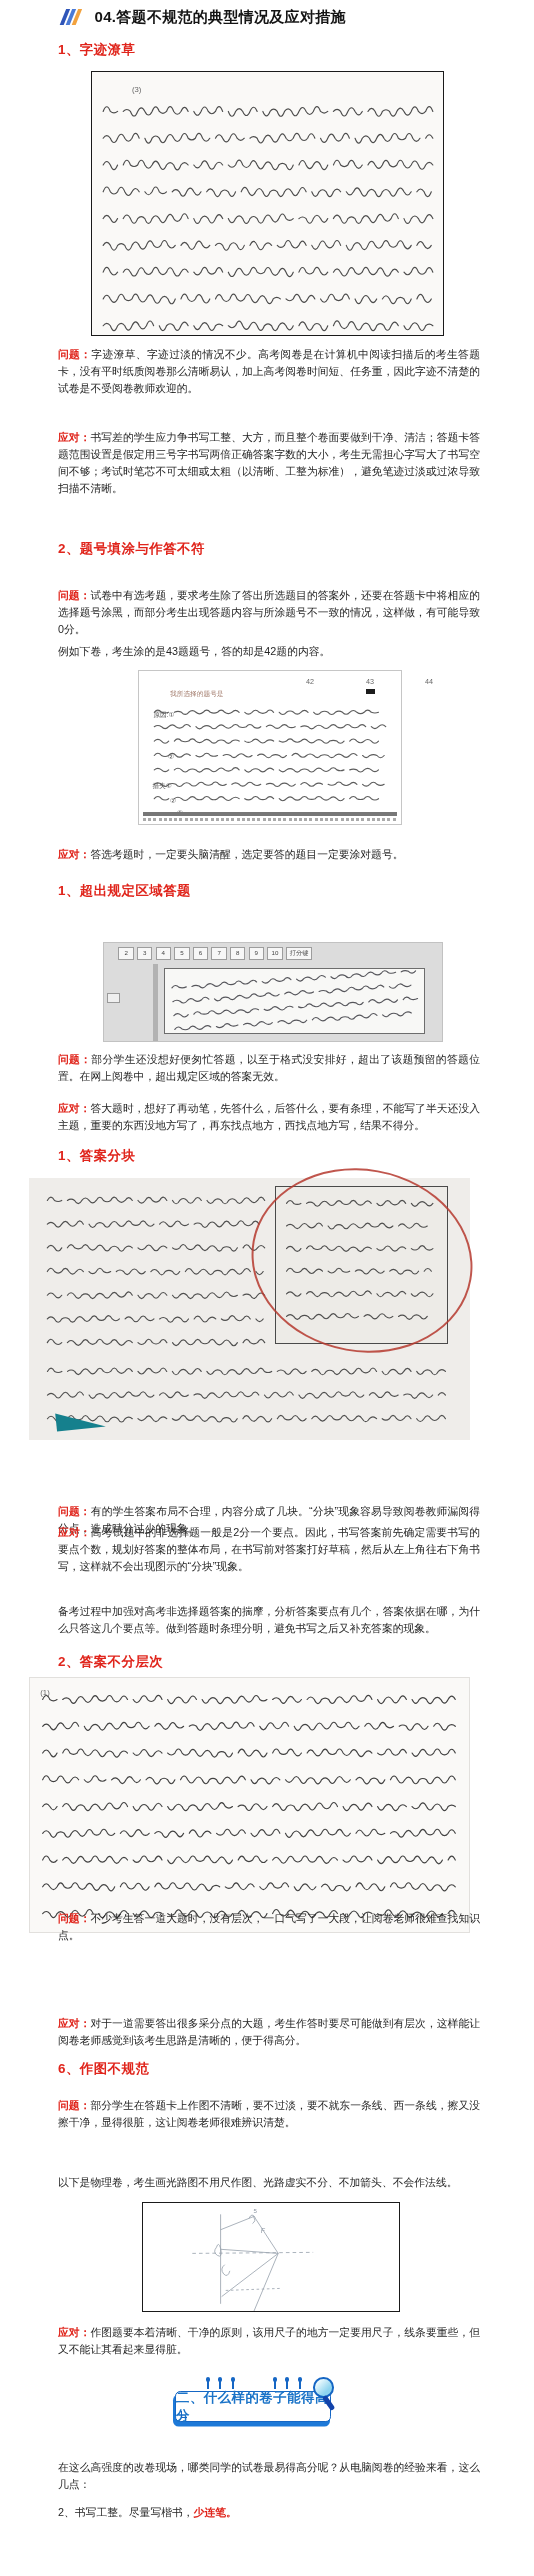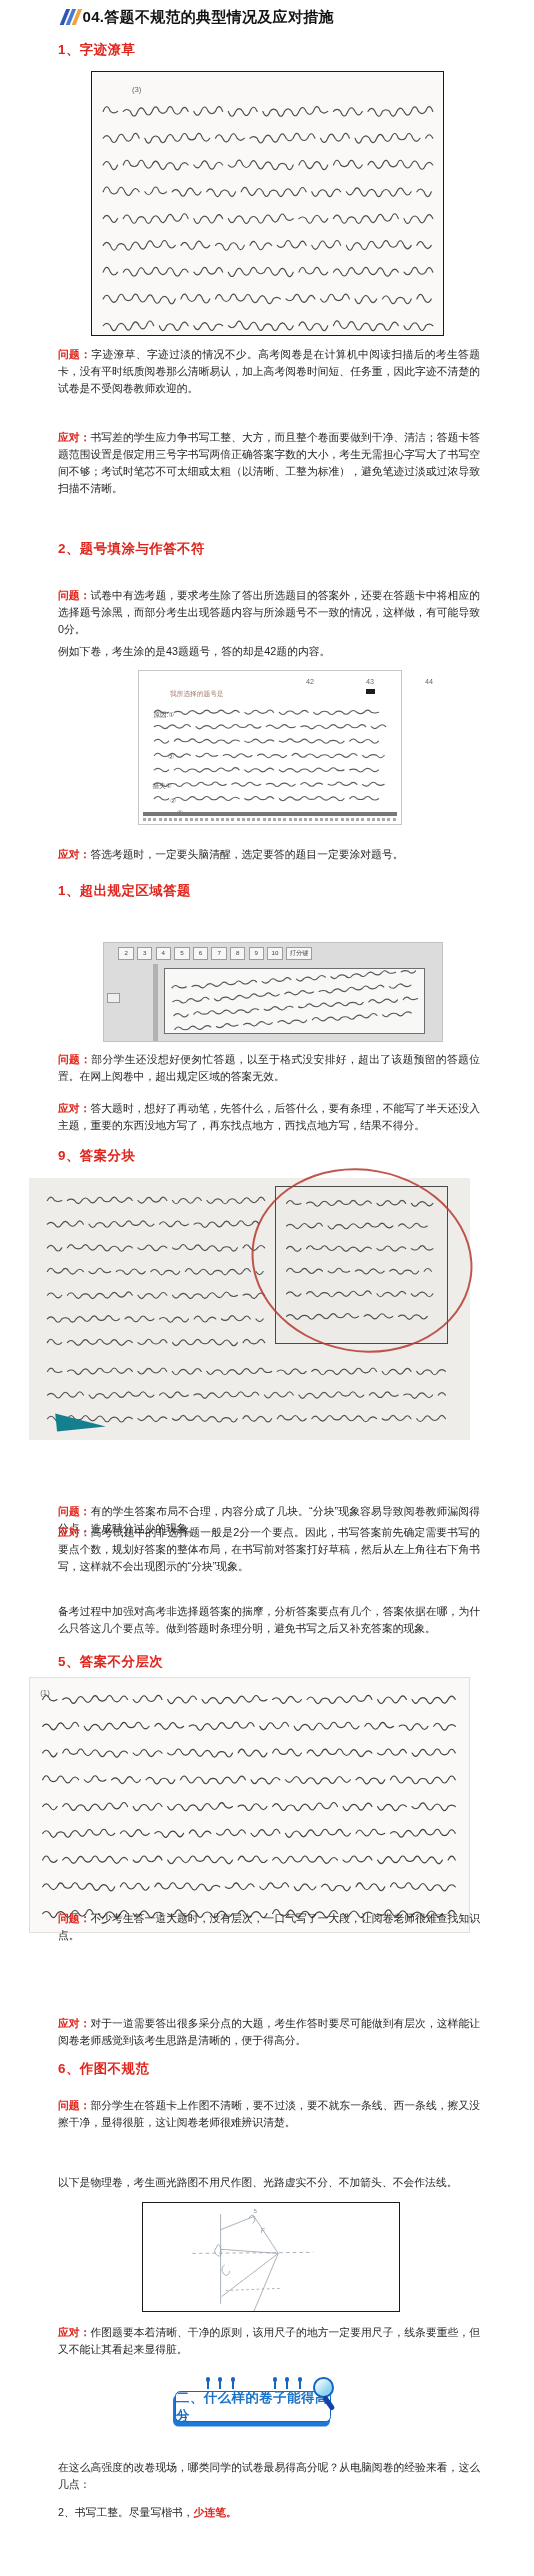--- a/index.html
+++ b/index.html
@@ -6,21 +6,21 @@
   html,body{background:#ffffff;}
   body{width:535px;height:4080px;position:relative;margin:0 auto;
        font-family:"Liberation Sans","DejaVu Sans",sans-serif;color:#222;}
   .abs{position:absolute;}
   
   #hdr{top:8.2px;left:63px;display:flex;align-items:center;}
   .sl{display:inline-block;width:3.6px;height:15.5px;transform:skewX(-22deg);margin-right:2.6px;}
   .sl.b1{background:#2f55b8;}
   .sl.b2{background:#4a7ad6;}
   .sl.o{background:#f2a23e;}
-  #hdr h1{font-size:15px;font-weight:700;color:#141414;margin-left:1px;letter-spacing:0.3px;}
+  #hdr h1{font-size:15px;font-weight:700;color:#141414;margin-left:13px;letter-spacing:0.3px;}
   
   .rhead{left:58px;font-size:13.4px;font-weight:700;color:#e0251c;letter-spacing:0.5px;}
   
   .body-p{left:58px;width:422px;font-size:10.8px;line-height:17px;color:#262626;text-align:justify;}
   .rlab{color:#e0251c;font-weight:700;}
   .seg-red{color:#e0251c;font-weight:700;}
   
   .scan{background:#faf9f7;overflow:hidden;}
   .bordered{border:1px solid #1a1a1a;}
   .tag{position:absolute;font-size:7.7px;color:#666;}
@@ -153,21 +153,21 @@
           <path d="M 10 45 q 7 -4.6 14 0 q 7 7.7 14 0 q 7 -7.2 14 0 q 7 5.3 14 0 q 7 -8.6 14 0 m 11 0 q 7 8.7 14 0 q 7 -3.9 14 0 q 7 8.1 14 0 q 7 -6.7 14 0 q 7 6.0 14 0 q 7 -8.4 14 0 q 7 3.0 14 0 q 7 -8.6 14 0 q 7 5.5 14 0 m 11 0 q 7 -6.1 14 0 q 7 6.6 14 0 q 7 -8.1 14 0 q 7 3.7 14 0 m 11 0 q 7 -2.9 14 0 q 7 8.5 14 0 q 7 -5.5 14 0 q 7 7.1 14 0 q 7 -7.8 14 0 q 7 4.4 14 0 q 7 -8.7 14 0 q 7 4.1 14 0 q 7 -8.0 14 0 m 11 0 q 7 7.5 14 0 q 7 -7.4 14 0 q 7 5.1 14 0" fill="none" stroke="#44444a" stroke-width="2.2" stroke-linecap="round" opacity="0.9"></path>
           <path d="M 10 72 q 7 -6.4 14 0 q 7 8.2 14 0 m 11 0 q 7 -8.5 14 0 q 7 2.7 14 0 q 7 -8.5 14 0 q 7 5.7 14 0 q 7 -6.9 14 0 q 7 7.9 14 0 q 7 -4.2 14 0 q 7 8.7 14 0 q 7 -4.3 14 0 m 11 0 q 7 5.1 14 0 q 7 -7.4 14 0 q 7 7.5 14 0 q 7 -4.9 14 0 m 11 0 q 7 4.1 14 0 q 7 -8.7 14 0 q 7 4.4 14 0 q 7 -7.8 14 0 q 7 7.1 14 0 q 7 -5.5 14 0 q 7 8.5 14 0 q 7 -2.9 14 0 q 7 8.4 14 0 m 11 0 q 7 -8.2 14 0 q 7 6.5 14 0 q 7 -6.2 14 0 q 7 8.3 14 0 m 11 0 q 7 -8.6 14 0 q 7 3.0 14 0" fill="none" stroke="#44444a" stroke-width="2.2" stroke-linecap="round" opacity="0.9"></path>
           <path d="M 10 99 q 7 -8.7 14 0 q 7 3.9 14 0 q 7 -8.1 14 0 q 7 6.7 14 0 q 7 -6.0 14 0 m 11 0 q 7 5.3 14 0 q 7 -8.6 14 0 q 7 3.1 14 0 m 11 0 q 7 -3.9 14 0 q 7 8.1 14 0 q 7 -6.7 14 0 q 7 6.0 14 0 m 11 0 q 7 -5.3 14 0 q 7 8.6 14 0 q 7 -3.2 14 0 q 7 8.3 14 0 m 11 0 q 7 -8.0 14 0 q 7 6.8 14 0 q 7 -5.9 14 0 q 7 8.4 14 0 q 7 -2.9 14 0 q 7 8.5 14 0 q 7 -5.5 14 0 q 7 7.1 14 0 q 7 -7.8 14 0 m 11 0 q 7 8.2 14 0 q 7 -3.6 14 0 q 7 8.7 14 0 q 7 -4.9 14 0 m 11 0" fill="none" stroke="#44444a" stroke-width="2.2" stroke-linecap="round" opacity="0.9"></path>
         </svg></div>
   </div>
 </div>
 
 <p class="abs body-p" style="top:1051px;"><b class="rlab">问题：</b><span>部分学生还没想好便匆忙答题，以至于格式没安排好，超出了该题预留的答题位置。在网上阅卷中，超出规定区域的答案无效。</span></p>
 <p class="abs body-p" style="top:1100px;"><b class="rlab">应对：</b><span>答大题时，想好了再动笔，先答什么，后答什么，要有条理，不能写了半天还没入主题，重要的东西没地方写了，再东找点地方，西找点地方写，结果不得分。</span></p>
 
-<h2 class="abs rhead" style="top:1147px;">9、答案分块</h2>
+<h2 class="abs rhead" style="top:1147px;">1、答案分块</h2>
 
 <div class="abs" id="img4" style="top:1178px;left:29px;width:441px;height:262px;">
   <div class="squiggles" style="left:13.4px;top:7.2px;width:227px;height:170px;"><svg width="227" height="170" viewBox="0 0 440 330">
         <path d="M 10 30 q 7 -12.7 14 0 q 7 4.1 14 0 m 11 0 q 7 -5.3 14 0 q 7 12.3 14 0 q 7 -9.6 14 0 q 7 9.5 14 0 q 7 -12.4 14 0 q 7 5.1 14 0 q 7 -13.0 14 0 q 7 7.6 14 0 q 7 -11.1 14 0 m 11 0 q 7 10.3 14 0 q 7 -11.9 14 0 q 7 6.2 14 0 q 7 -13.0 14 0 m 11 0 q 7 12.9 14 0 q 7 -7.7 14 0 q 7 11.0 14 0 q 7 -11.3 14 0 m 11 0 q 7 12.0 14 0 q 7 -6.1 14 0 q 7 13.0 14 0 q 7 -6.7 14 0 q 7 11.7 14 0 q 7 -10.7 14 0 q 7 8.2 14 0 q 7 -12.8 14 0" fill="none" stroke="#3d3d3d" stroke-width="2.2" stroke-linecap="round" opacity="0.9"></path>
         <path d="M 10 76 q 7 -6.9 14 0 q 7 11.5 14 0 q 7 -10.8 14 0 q 7 8.0 14 0 q 7 -12.9 14 0 m 11 0 q 7 13.0 14 0 q 7 -5.9 14 0 q 7 12.1 14 0 q 7 -10.1 14 0 q 7 9.0 14 0 q 7 -12.6 14 0 q 7 4.5 14 0 q 7 -12.8 14 0 q 7 8.2 14 0 m 11 0 q 7 -9.2 14 0 q 7 9.8 14 0 q 7 -12.2 14 0 q 7 5.6 14 0 m 11 0 q 7 -4.4 14 0 q 7 12.8 14 0 q 7 -8.3 14 0 q 7 10.6 14 0 q 7 -11.7 14 0 q 7 6.6 14 0 q 7 -13.0 14 0 q 7 6.1 14 0 q 7 -12.0 14 0 m 11 0" fill="none" stroke="#3d3d3d" stroke-width="2.2" stroke-linecap="round" opacity="0.9"></path>
         <path d="M 10 122 q 7 -9.5 14 0 q 7 12.4 14 0 m 11 0 q 7 -12.7 14 0 q 7 4.1 14 0 q 7 -12.7 14 0 q 7 8.6 14 0 q 7 -10.4 14 0 q 7 11.9 14 0 q 7 -6.3 14 0 q 7 13.0 14 0 q 7 -6.5 14 0 m 11 0 q 7 7.6 14 0 q 7 -11.1 14 0 q 7 11.3 14 0 q 7 -7.3 14 0 m 11 0 q 7 6.2 14 0 q 7 -13.0 14 0 q 7 6.6 14 0 q 7 -11.7 14 0 q 7 10.6 14 0 q 7 -8.3 14 0 q 7 12.8 14 0 q 7 -4.3 14 0 q 7 12.7 14 0 m 11 0 q 7 -12.2 14 0 q 7 9.8 14 0 q 7 -9.2 14 0" fill="none" stroke="#3d3d3d" stroke-width="2.2" stroke-linecap="round" opacity="0.9"></path>
         <path d="M 10 168 q 7 -13.0 14 0 q 7 5.8 14 0 q 7 -12.1 14 0 q 7 10.0 14 0 q 7 -9.0 14 0 m 11 0 q 7 8.0 14 0 q 7 -12.9 14 0 q 7 4.7 14 0 m 11 0 q 7 -5.9 14 0 q 7 12.1 14 0 q 7 -10.1 14 0 q 7 8.9 14 0 m 11 0 q 7 -7.9 14 0 q 7 12.9 14 0 q 7 -4.8 14 0 q 7 12.5 14 0 m 11 0 q 7 -12.0 14 0 q 7 10.2 14 0 q 7 -8.9 14 0 q 7 12.6 14 0 q 7 -4.4 14 0 q 7 12.8 14 0 q 7 -8.3 14 0 q 7 10.6 14 0 q 7 -11.7 14 0 m 11 0 q 7 12.3 14 0" fill="none" stroke="#3d3d3d" stroke-width="2.2" stroke-linecap="round" opacity="0.9"></path>
         <path d="M 10 214 q 7 -8.5 14 0 q 7 10.4 14 0 m 11 0 q 7 -9.5 14 0 q 7 12.4 14 0 q 7 -5.2 14 0 q 7 13.0 14 0 q 7 -7.5 14 0 q 7 11.2 14 0 q 7 -11.2 14 0 q 7 7.4 14 0 q 7 -13.0 14 0 m 11 0 q 7 13.0 14 0 q 7 -6.5 14 0 q 7 11.8 14 0 q 7 -10.5 14 0 m 11 0 q 7 11.3 14 0 q 7 -7.3 14 0 q 7 13.0 14 0 q 7 -5.4 14 0 q 7 12.3 14 0 q 7 -9.7 14 0 q 7 9.3 14 0 q 7 -12.5 14 0 q 7 4.9 14 0 m 11 0 q 7 -4.4 14 0 q 7 12.7 14 0 q 7 -8.8 14 0" fill="none" stroke="#3d3d3d" stroke-width="2.2" stroke-linecap="round" opacity="0.9"></path>
         <path d="M 10 260 q 7 -8.1 14 0 q 7 12.9 14 0 q 7 -4.6 14 0 q 7 12.6 14 0 q 7 -9.0 14 0 q 7 10.0 14 0 q 7 -12.1 14 0 q 7 5.8 14 0 q 7 -13.0 14 0 q 7 7.0 14 0 m 11 0 q 7 -8.1 14 0 q 7 10.8 14 0 q 7 -11.6 14 0 q 7 6.8 14 0 m 11 0 q 7 -5.7 14 0 q 7 13.0 14 0 q 7 -7.1 14 0 q 7 11.4 14 0 m 11 0 q 7 -10.7 14 0 q 7 11.7 14 0 q 7 -6.7 14 0 m 11 0 q 7 5.6 14 0 q 7 -13.0 14 0 q 7 7.2 14 0 q 7 -11.4 14 0 m 11 0 q 7 10.6 14 0" fill="none" stroke="#3d3d3d" stroke-width="2.2" stroke-linecap="round" opacity="0.9"></path>
         <path d="M 10 306 q 7 -13.0 14 0 q 7 7.4 14 0 m 11 0 q 7 -8.5 14 0 q 7 10.4 14 0 q 7 -11.8 14 0 q 7 6.4 14 0 q 7 -13.0 14 0 q 7 6.4 14 0 q 7 -11.8 14 0 q 7 10.5 14 0 q 7 -8.5 14 0 m 11 0 q 7 7.4 14 0 q 7 -13.0 14 0 q 7 5.3 14 0 q 7 -12.3 14 0 m 11 0 q 7 11.8 14 0 q 7 -10.5 14 0 q 7 8.4 14 0 q 7 -12.8 14 0 q 7 4.3 14 0 q 7 -12.7 14 0 q 7 8.7 14 0 q 7 -10.2 14 0 q 7 12.0 14 0 m 11 0 q 7 -12.5 14 0 q 7 4.9 14 0 q 7 -12.9 14 0" fill="none" stroke="#3d3d3d" stroke-width="2.2" stroke-linecap="round" opacity="0.9"></path>
@@ -188,21 +188,21 @@
         <path d="M 10 74 q 7 -6.9 14 0 q 7 11.5 14 0 q 7 -10.8 14 0 q 7 8.0 14 0 q 7 -12.9 14 0 m 11 0 q 7 13.0 14 0 q 7 -5.9 14 0 q 7 12.1 14 0 q 7 -10.1 14 0 q 7 9.0 14 0 q 7 -12.6 14 0 q 7 4.5 14 0 q 7 -12.8 14 0 q 7 8.2 14 0 m 11 0 q 7 -9.2 14 0 q 7 9.8 14 0 q 7 -12.2 14 0 q 7 5.6 14 0 m 11 0 q 7 -4.4 14 0 q 7 12.8 14 0 q 7 -8.3 14 0 q 7 10.6 14 0 q 7 -11.7 14 0 q 7 6.6 14 0 q 7 -13.0 14 0 q 7 6.1 14 0 q 7 -12.0 14 0 m 11 0 q 7 11.3 14 0 q 7 -11.1 14 0 q 7 7.7 14 0 q 7 -12.9 14 0 m 11 0 q 7 13.0 14 0 q 7 -6.2 14 0 q 7 11.9 14 0 q 7 -10.3 14 0 q 7 8.6 14 0 q 7 -12.7 14 0 q 7 4.1 14 0 q 7 -12.8 14 0 q 7 8.5 14 0 m 11 0 q 7 -9.5 14 0 q 7 9.5 14 0 q 7 -12.4 14 0 q 7 5.2 14 0 m 11 0 q 7 -4.1 14 0 q 7 12.7 14 0 q 7 -8.6 14 0 q 7 10.4 14 0 m 11 0 q 7 -9.5 14 0" fill="none" stroke="#3d3d3d" stroke-width="2.2" stroke-linecap="round" opacity="0.9"></path>
         <path d="M 10 120 q 7 -9.5 14 0 q 7 12.4 14 0 m 11 0 q 7 -12.7 14 0 q 7 4.1 14 0 q 7 -12.7 14 0 q 7 8.6 14 0 q 7 -10.4 14 0 q 7 11.9 14 0 q 7 -6.3 14 0 q 7 13.0 14 0 q 7 -6.5 14 0 m 11 0 q 7 7.6 14 0 q 7 -11.1 14 0 q 7 11.3 14 0 q 7 -7.3 14 0 m 11 0 q 7 6.2 14 0 q 7 -13.0 14 0 q 7 6.6 14 0 q 7 -11.7 14 0 q 7 10.6 14 0 q 7 -8.3 14 0 q 7 12.8 14 0 q 7 -4.3 14 0 q 7 12.7 14 0 m 11 0 q 7 -12.2 14 0 q 7 9.8 14 0 q 7 -9.2 14 0 q 7 12.5 14 0 m 11 0 q 7 -12.8 14 0 q 7 4.4 14 0 q 7 -12.6 14 0 q 7 8.9 14 0 m 11 0 q 7 -9.9 14 0 q 7 9.2 14 0 q 7 -12.5 14 0 q 7 4.7 14 0 q 7 -12.9 14 0 q 7 8.0 14 0 q 7 -10.9 14 0 q 7 11.5 14 0 q 7 -7.0 14 0 m 11 0 q 7 5.8 14 0 q 7 -13.0 14 0 q 7 6.9 14 0 q 7 -11.5 14 0 m 11 0 q 7 10.8 14 0 q 7 -11.6 14 0 q 7 6.9 14 0 q 7 -13.0 14 0" fill="none" stroke="#3d3d3d" stroke-width="2.2" stroke-linecap="round" opacity="0.9"></path>
       </svg></div>
   <div class="teal"></div>
 </div>
 
 <p class="abs body-p" style="top:1455px;margin-top:48px;"><b class="rlab">问题：</b><span>有的学生答案布局不合理，内容分成了几块。“分块”现象容易导致阅卷教师漏阅得分点，造成赋分过少的现象。</span></p>
 <p class="abs body-p" style="top:1524px;"><b class="rlab">应对：</b><span>高考试题中的非选择题一般是2分一个要点。因此，书写答案前先确定需要书写的要点个数，规划好答案的整体布局，在书写前对答案打好草稿，然后从左上角往右下角书写，这样就不会出现图示的“分块”现象。</span></p>
 <p class="abs body-p" style="top:1603px;">备考过程中加强对高考非选择题答案的揣摩，分析答案要点有几个，答案依据在哪，为什么只答这几个要点等。做到答题时条理分明，避免书写之后又补充答案的现象。</p>
 
-<h2 class="abs rhead" style="top:1653px;">5、答案不分层次</h2>
+<h2 class="abs rhead" style="top:1653px;">2、答案不分层次</h2>
 
 <div class="abs scan" id="img5" style="top:1677px;left:29px;width:441px;height:256px;border:0.5px solid #e2e0dd;">
   <span class="tag" style="left:10.3px;top:10.3px;">(1)</span>
   <div class="squiggles" style="left:7.2px;top:3.1px;width:426px;height:248px;"><svg width="426" height="248" viewBox="0 0 826 482">
         <path d="M 10 36 q 7 -15.6 14 0 q 7 5.0 14 0 m 11 0 q 7 -6.4 14 0 q 7 15.1 14 0 q 7 -11.7 14 0 q 7 11.6 14 0 q 7 -15.2 14 0 q 7 6.3 14 0 q 7 -15.8 14 0 q 7 9.3 14 0 q 7 -13.6 14 0 m 11 0 q 7 12.6 14 0 q 7 -14.6 14 0 q 7 7.6 14 0 q 7 -15.9 14 0 m 11 0 q 7 15.8 14 0 q 7 -9.4 14 0 q 7 13.5 14 0 q 7 -13.9 14 0 m 11 0 q 7 14.6 14 0 q 7 -7.4 14 0 q 7 15.9 14 0 q 7 -8.2 14 0 q 7 14.3 14 0 q 7 -13.0 14 0 q 7 10.1 14 0 q 7 -15.7 14 0 q 7 5.4 14 0 m 11 0 q 7 -6.9 14 0 q 7 14.9 14 0 q 7 -12.1 14 0 q 7 11.2 14 0 m 11 0 q 7 -9.9 14 0 q 7 15.7 14 0 q 7 -5.6 14 0 q 7 15.4 14 0 q 7 -11.0 14 0 q 7 12.3 14 0 q 7 -14.8 14 0 q 7 7.1 14 0 q 7 -15.9 14 0 m 11 0 q 7 15.7 14 0 q 7 -9.8 14 0 q 7 13.2 14 0 q 7 -14.1 14 0 m 11 0 q 7 14.9 14 0 q 7 -7.0 14 0 q 7 15.9 14 0 q 7 -8.6 14 0 q 7 14.0 14 0 q 7 -13.3 14 0" fill="none" stroke="#2e2e2e" stroke-width="2.2" stroke-linecap="round" opacity="0.9"></path>
         <path d="M 10 88 q 7 -8.5 14 0 q 7 14.1 14 0 q 7 -13.2 14 0 q 7 9.8 14 0 q 7 -15.7 14 0 m 11 0 q 7 15.9 14 0 q 7 -7.2 14 0 q 7 14.8 14 0 q 7 -12.3 14 0 q 7 10.9 14 0 q 7 -15.4 14 0 q 7 5.5 14 0 q 7 -15.7 14 0 q 7 10.0 14 0 m 11 0 q 7 -11.3 14 0 q 7 12.0 14 0 q 7 -14.9 14 0 q 7 6.8 14 0 m 11 0 q 7 -5.4 14 0 q 7 15.7 14 0 q 7 -10.1 14 0 q 7 13.0 14 0 q 7 -14.3 14 0 q 7 8.1 14 0 q 7 -15.9 14 0 q 7 7.5 14 0 q 7 -14.6 14 0 m 11 0 q 7 13.8 14 0 q 7 -13.5 14 0 q 7 9.4 14 0 q 7 -15.8 14 0 m 11 0 q 7 15.9 14 0 q 7 -7.6 14 0 q 7 14.6 14 0 q 7 -12.6 14 0 q 7 10.6 14 0 q 7 -15.5 14 0 q 7 5.0 14 0 q 7 -15.6 14 0 q 7 10.4 14 0 m 11 0 q 7 -11.6 14 0 q 7 11.7 14 0 q 7 -15.1 14 0 q 7 6.4 14 0 m 11 0 q 7 -5.0 14 0 q 7 15.6 14 0 q 7 -10.5 14 0 q 7 12.7 14 0 m 11 0 q 7 -11.6 14 0 q 7 15.2 14 0 q 7 -6.2 14 0 m 11 0" fill="none" stroke="#2e2e2e" stroke-width="2.2" stroke-linecap="round" opacity="0.9"></path>
         <path d="M 10 140 q 7 -11.7 14 0 q 7 15.1 14 0 m 11 0 q 7 -15.6 14 0 q 7 5.0 14 0 q 7 -15.6 14 0 q 7 10.5 14 0 q 7 -12.7 14 0 q 7 14.5 14 0 q 7 -7.7 14 0 q 7 15.9 14 0 q 7 -7.9 14 0 m 11 0 q 7 9.3 14 0 q 7 -13.6 14 0 q 7 13.8 14 0 q 7 -9.0 14 0 m 11 0 q 7 7.6 14 0 q 7 -15.9 14 0 q 7 8.1 14 0 q 7 -14.3 14 0 q 7 12.9 14 0 q 7 -10.2 14 0 q 7 15.7 14 0 q 7 -5.3 14 0 q 7 15.5 14 0 m 11 0 q 7 -15.0 14 0 q 7 12.0 14 0 q 7 -11.3 14 0 q 7 15.3 14 0 m 11 0 q 7 -15.7 14 0 q 7 5.4 14 0 q 7 -15.4 14 0 q 7 10.9 14 0 m 11 0 q 7 -12.1 14 0 q 7 11.2 14 0 q 7 -15.3 14 0 q 7 5.8 14 0 q 7 -15.8 14 0 q 7 9.7 14 0 q 7 -13.3 14 0 q 7 14.1 14 0 q 7 -8.5 14 0 m 11 0 q 7 7.1 14 0 q 7 -15.9 14 0 q 7 8.5 14 0 q 7 -14.1 14 0 m 11 0 q 7 13.2 14 0 q 7 -14.1 14 0 q 7 8.4 14 0 q 7 -15.9 14 0 q 7 7.2 14 0 q 7 -14.8 14 0" fill="none" stroke="#2e2e2e" stroke-width="2.2" stroke-linecap="round" opacity="0.9"></path>
         <path d="M 10 192 q 7 -15.9 14 0 q 7 7.1 14 0 q 7 -14.8 14 0 q 7 12.2 14 0 q 7 -11.0 14 0 m 11 0 q 7 9.8 14 0 q 7 -15.8 14 0 q 7 5.8 14 0 m 11 0 q 7 -7.2 14 0 q 7 14.8 14 0 q 7 -12.3 14 0 q 7 10.9 14 0 m 11 0 q 7 -9.6 14 0 q 7 15.8 14 0 q 7 -5.9 14 0 q 7 15.3 14 0 m 11 0 q 7 -14.7 14 0 q 7 12.4 14 0 q 7 -10.8 14 0 q 7 15.5 14 0 q 7 -5.3 14 0 q 7 15.7 14 0 q 7 -10.1 14 0 q 7 13.0 14 0 q 7 -14.3 14 0 m 11 0 q 7 15.0 14 0 q 7 -6.7 14 0 q 7 15.9 14 0 q 7 -8.9 14 0 m 11 0 q 7 10.2 14 0 q 7 -12.9 14 0 q 7 14.4 14 0 q 7 -8.0 14 0 q 7 15.9 14 0 q 7 -7.6 14 0 q 7 14.5 14 0 q 7 -12.6 14 0 q 7 10.5 14 0 m 11 0 q 7 -9.2 14 0 q 7 15.8 14 0 q 7 -6.3 14 0 q 7 15.1 14 0 m 11 0 q 7 -14.5 14 0 q 7 12.7 14 0 q 7 -10.4 14 0 q 7 15.6 14 0 q 7 -5.0 14 0 q 7 15.6 14 0 q 7 -10.5 14 0 q 7 12.7 14 0 q 7 -14.5 14 0 m 11 0" fill="none" stroke="#2e2e2e" stroke-width="2.2" stroke-linecap="round" opacity="0.9"></path>
         <path d="M 10 244 q 7 -10.4 14 0 q 7 12.8 14 0 m 11 0 q 7 -11.7 14 0 q 7 15.1 14 0 q 7 -6.4 14 0 q 7 15.9 14 0 q 7 -9.2 14 0 q 7 13.6 14 0 q 7 -13.7 14 0 q 7 9.1 14 0 q 7 -15.9 14 0 m 11 0 q 7 15.9 14 0 q 7 -7.9 14 0 q 7 14.4 14 0 q 7 -12.9 14 0 m 11 0 q 7 13.8 14 0 q 7 -8.9 14 0 q 7 15.9 14 0 q 7 -6.6 14 0 q 7 15.0 14 0 q 7 -11.9 14 0 q 7 11.4 14 0 q 7 -15.2 14 0 q 7 6.0 14 0 m 11 0 q 7 -5.3 14 0 q 7 15.5 14 0 q 7 -10.8 14 0 q 7 12.4 14 0 m 11 0 q 7 -11.3 14 0 q 7 15.3 14 0 q 7 -5.9 14 0 q 7 15.8 14 0 q 7 -9.6 14 0 q 7 13.4 14 0 q 7 -14.0 14 0 q 7 8.6 14 0 q 7 -15.9 14 0 m 11 0 q 7 15.9 14 0 q 7 -8.4 14 0 q 7 14.1 14 0 q 7 -13.2 14 0 m 11 0 q 7 14.1 14 0 q 7 -8.5 14 0 q 7 15.9 14 0 q 7 -7.1 14 0 m 11 0 q 7 8.5 14 0 q 7 -14.1 14 0 q 7 13.3 14 0 q 7 -9.8 14 0 q 7 15.8 14 0 q 7 -5.8 14 0" fill="none" stroke="#2e2e2e" stroke-width="2.2" stroke-linecap="round" opacity="0.9"></path>
         <path d="M 10 296 q 7 -9.9 14 0 q 7 15.7 14 0 q 7 -5.6 14 0 q 7 15.4 14 0 q 7 -11.1 14 0 q 7 12.2 14 0 q 7 -14.8 14 0 q 7 7.1 14 0 q 7 -15.9 14 0 q 7 8.6 14 0 m 11 0 q 7 -9.9 14 0 q 7 13.1 14 0 q 7 -14.2 14 0 q 7 8.3 14 0 m 11 0 q 7 -6.9 14 0 q 7 15.9 14 0 q 7 -8.7 14 0 q 7 14.0 14 0 m 11 0 q 7 -13.1 14 0 q 7 14.2 14 0 q 7 -8.2 14 0 m 11 0 q 7 6.8 14 0 q 7 -15.9 14 0 q 7 8.8 14 0 q 7 -13.9 14 0 m 11 0 q 7 13.0 14 0 q 7 -14.3 14 0 q 7 8.1 14 0 q 7 -15.9 14 0 m 11 0 q 7 15.9 14 0 q 7 -8.9 14 0 q 7 13.8 14 0 q 7 -13.5 14 0 q 7 9.3 14 0 q 7 -15.8 14 0 q 7 6.2 14 0 q 7 -15.2 14 0 q 7 11.5 14 0 m 11 0 q 7 -12.6 14 0 q 7 10.5 14 0 q 7 -15.6 14 0 q 7 5.0 14 0 m 11 0 q 7 -6.3 14 0 q 7 15.1 14 0 q 7 -11.6 14 0 q 7 11.6 14 0 q 7 -15.1 14 0 q 7 6.4 14 0 q 7 -15.8 14 0 q 7 9.2 14 0 q 7 -13.6 14 0 m 11 0" fill="none" stroke="#2e2e2e" stroke-width="2.2" stroke-linecap="round" opacity="0.9"></path>

